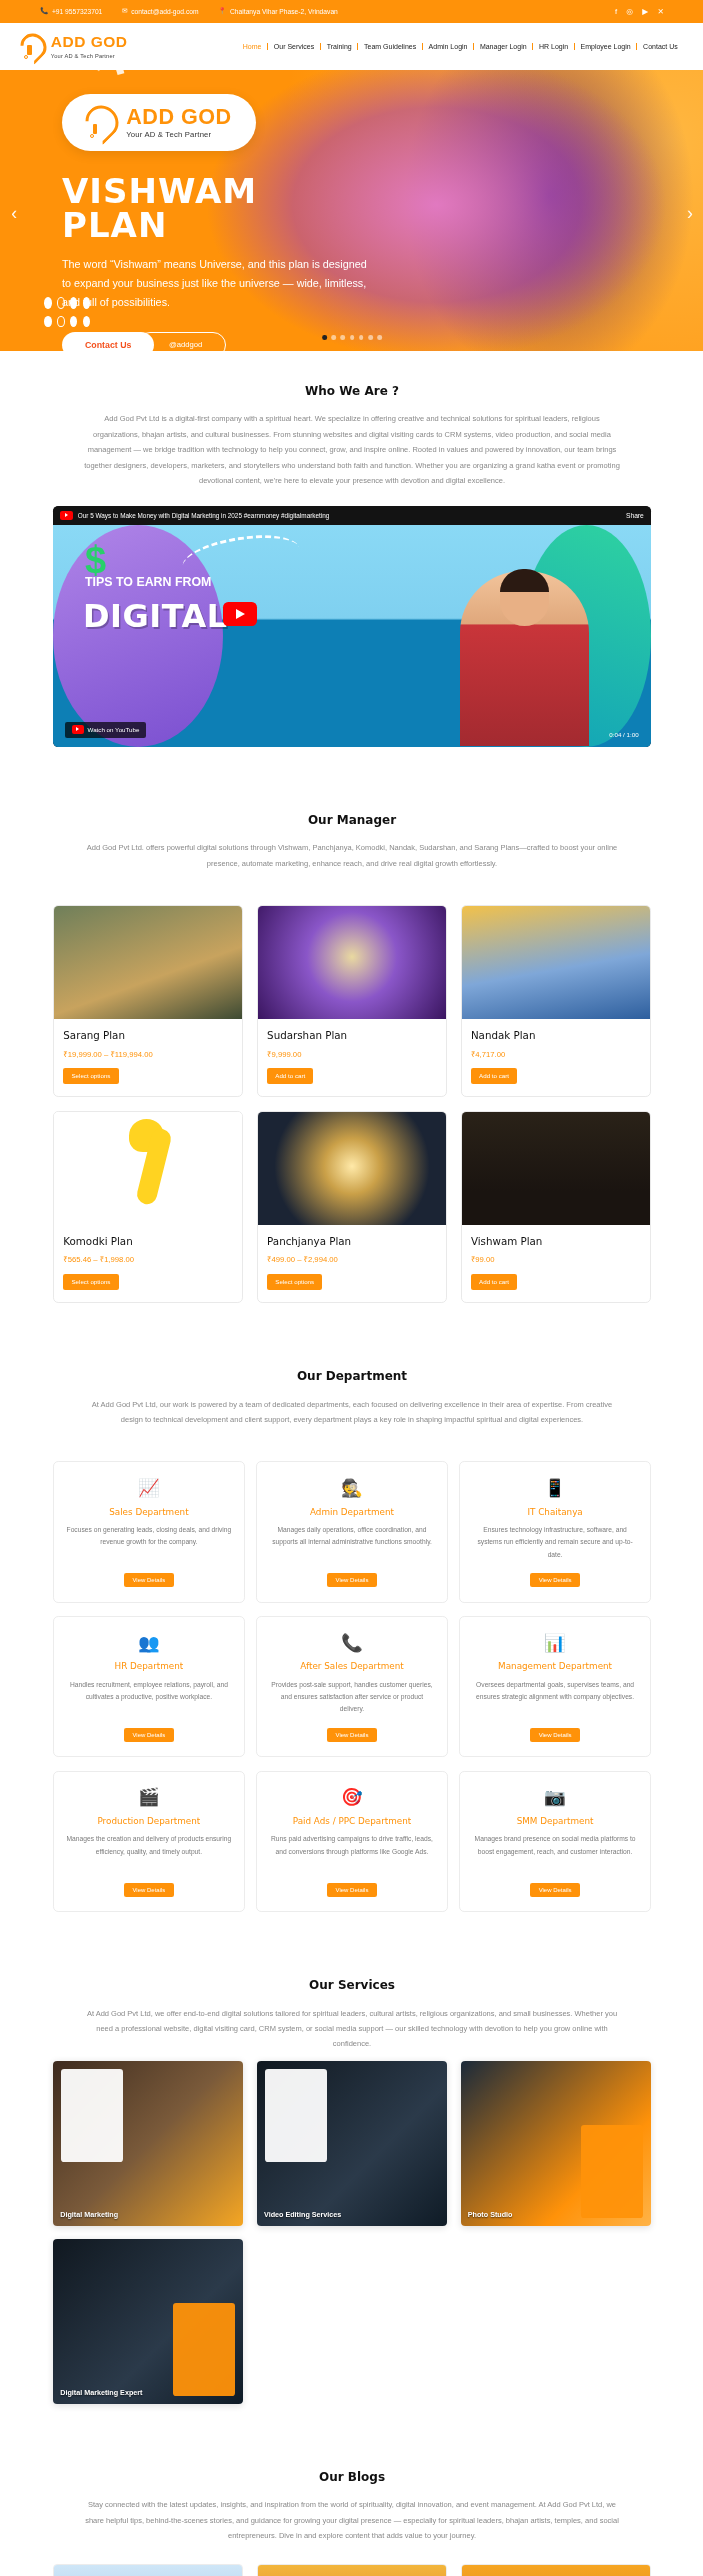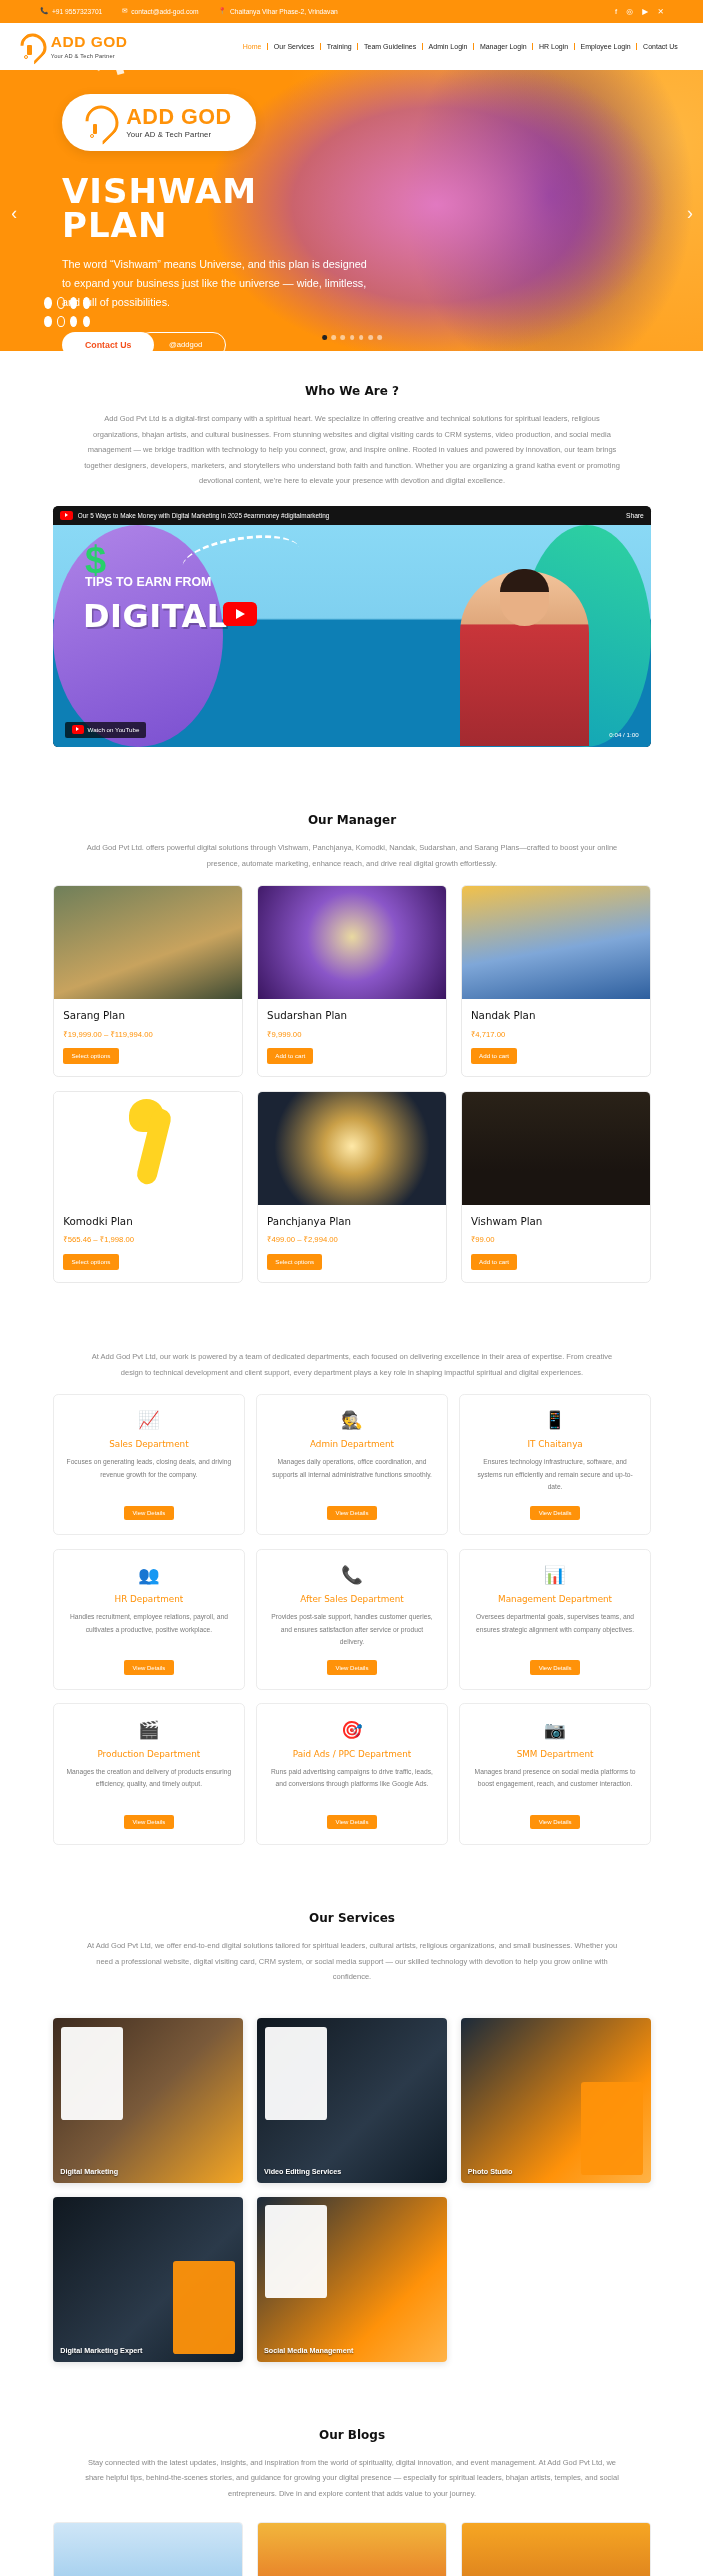--- a/index.html
+++ b/index.html
@@ -132,21 +132,21 @@
   }
   .v-sub{position:absolute;left:32px;top:50px;color:#fff;font-size:12.4px;font-weight:bold;}
   .v-dollar{position:absolute;left:32px;top:14.4px;color:#28d06a;font-size:38px;font-weight:bold;}
   .v-play{position:absolute;left:170px;top:77px;width:34px;height:24px;background:#ff0000;border-radius:5.2px;}
   .v-play:after{content:"";position:absolute;left:13.4px;top:6.7px;border-left:9.8px solid #fff;border-top:5.7px solid transparent;border-bottom:5.7px solid transparent;}
   .v-arrow{position:absolute;left:129px;top:12.4px;width:118px;height:41px;border-top:3.1px dashed #fff;border-radius:50%;transform:rotate(-9deg);}
   .v-watch{position:absolute;left:12.4px;bottom:9.3px;background:rgba(0,0,0,.7);color:#fff;font-size:6.2px;padding:3.6px 6.2px;border-radius:2.1px;display:flex;gap:3.6px;align-items:center;}
   .v-time{position:absolute;right:12.4px;bottom:9.3px;color:#fff;font-size:6.2px;}
 
   
-  .grid3{display:grid;grid-template-columns:repeat(3,1fr);gap:13.4px;margin-top:14px;}
+  .grid3{display:grid;grid-template-columns:repeat(3,1fr);gap:13.4px;margin-top:34px;}
   .p-card{border:0.5px solid #e9e9e9;border-radius:5.2px;overflow:hidden;background:#fff;}
   .p-img{height:113px;background:#ddd;position:relative;}
   .p-body{padding:10.3px 9.3px 12.4px;}
   .p-name{font-size:10.3px;color:#111;margin-bottom:7.2px;font-family:"DejaVu Sans", sans-serif;}
   .p-price{font-size:7.7px;color:#FF9209;margin-bottom:9.3px;}
   .p-btn{background:#FF9209;color:#fff;border:none;font-size:6.2px;padding:4.6px 8.2px;border-radius:2.1px;cursor:pointer;}
   .img-a{background:linear-gradient(160deg,#6f7f5a,#c8a35e 60%,#3d4a33);}
   .img-b{background:radial-gradient(circle at 50% 45%,#e9d9a0,#8a56c8 40%,#3a1560);}
   .img-c{background:linear-gradient(170deg,#f2c14a,#7fa7d8 55%,#2e5f9e);}
   .img-d{background:#fff;}
@@ -157,21 +157,21 @@
 
   
   .d-card{border:0.5px solid #ececec;border-radius:5.2px;padding:17.5px 12.4px 14.4px;text-align:center;background:#fff;}
   .d-icon{font-size:17.5px;color:#FF9209;margin-bottom:9.3px;line-height:1;}
   .d-title{color:#FF9209;font-size:8.8px;margin-bottom:7.2px;font-family:"DejaVu Sans", sans-serif;}
   .d-text{color:#7b7b7b;font-size:6.7px;line-height:1.85;min-height:40px;}
   .d-btn{margin-top:9.3px;background:#FF9209;color:#fff;border:none;font-size:6px;padding:4.1px 8.2px;border-radius:2.1px;cursor:pointer;}
   .grid3.dept{gap:11.3px;row-gap:13.4px;}
 
   
-  .grid3.srv{gap:13.4px;margin-top:34px;}
+  .grid3.srv{gap:13.4px;margin-top:9px;}
   .srv-card{height:165px;border-radius:4.1px;position:relative;overflow:hidden;box-shadow:0 1.5px 7.2px rgba(0,0,0,.12);}
   .srv-a{background:linear-gradient(135deg,#3d2b1f 0%, #7a5a3a 50%, #f5a623 100%);}
   .srv-b{background:linear-gradient(135deg,#101820 0%, #2b3a4a 60%, #0f1b26 100%);}
   .srv-c{background:linear-gradient(135deg,#1b2a3a 0%, #FF9209 70%, #ffb347 100%);}
   .srv-label{position:absolute;left:7.2px;bottom:7.2px;color:#fff;font-size:7.2px;font-weight:bold;text-shadow:0 0.5px 1.5px rgba(0,0,0,.6);}
   .srv-inner{position:absolute;left:8.2px;top:8.2px;width:62px;height:93px;background:rgba(255,255,255,.94);border-radius:3.1px;}
   .srv-inner2{position:absolute;right:8.2px;bottom:8.2px;width:62px;height:93px;background:rgba(255,146,9,.95);border-radius:3.1px;}
 
   
   .grid3.blog{gap:13.4px;margin-top:20.6px;}
@@ -364,20 +364,21 @@
           <div class="p-price">₹99.00</div>
           <button class="p-btn">Add to cart</button>
         </div>
       </div>
     </div>
   </div>
 </div>
 
 <div class="section">
   <div class="wrap">
+    <div class="sec-title">Our Department</div>
     <div class="sec-desc">At Add God Pvt Ltd, our work is powered by a team of dedicated departments, each focused on delivering excellence in their area of expertise. From creative design to technical development and client support, every department plays a key role in shaping impactful spiritual and digital experiences.</div>
     <div class="grid3 dept">
       <div class="d-card">
         <div class="d-icon">📈</div>
         <div class="d-title">Sales Department</div>
         <div class="d-text">Focuses on generating leads, closing deals, and driving revenue growth for the company.</div>
         <button class="d-btn">View Details</button>
       </div>
       <div class="d-card">
         <div class="d-icon">🕵</div>
@@ -445,24 +446,20 @@
         <div class="srv-label">Video Editing Services</div>
       </div>
       <div class="srv-card srv-c">
         <div class="srv-inner2"></div>
         <div class="srv-label">Photo Studio</div>
       </div>
       <div class="srv-card srv-b">
         <div class="srv-inner2"></div>
         <div class="srv-label">Digital Marketing Expert</div>
       </div>
-      <div class="srv-card srv-c">
-        <div class="srv-inner"></div>
-        <div class="srv-label">Social Media Management</div>
-      </div>
     </div>
   </div>
 </div>
 
 <div class="section">
   <div class="wrap">
     <div class="sec-title">Our Blogs</div>
     <div class="sec-desc">Stay connected with the latest updates, insights, and inspiration from the world of spirituality, digital innovation, and event management. At Add God Pvt Ltd, we share helpful tips, behind-the-scenes stories, and guidance for growing your digital presence — especially for spiritual leaders, bhajan artists, temples, and social entrepreneurs. Dive in and explore content that adds value to your journey.</div>
     <div class="grid3 blog">
       <div class="b-card">

